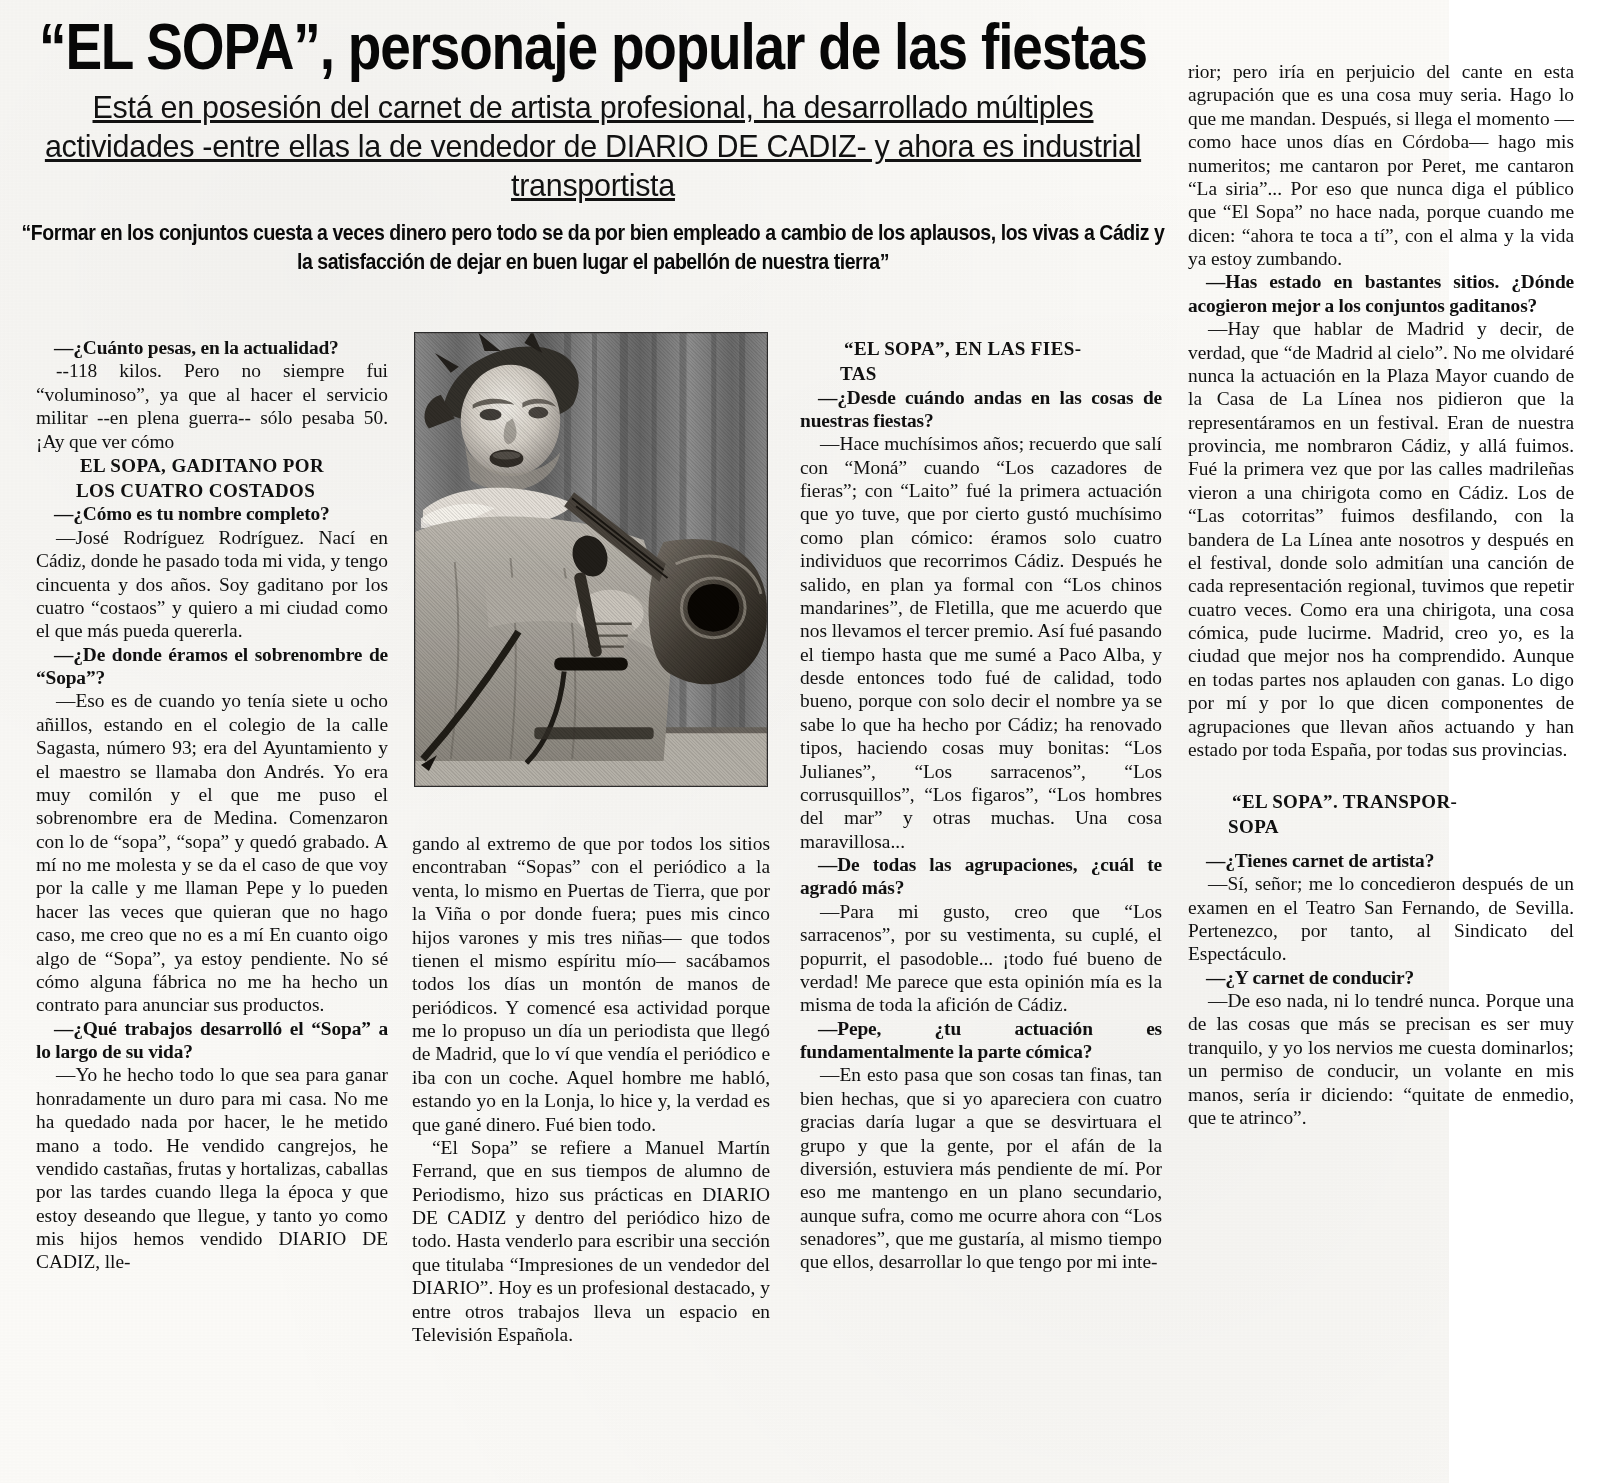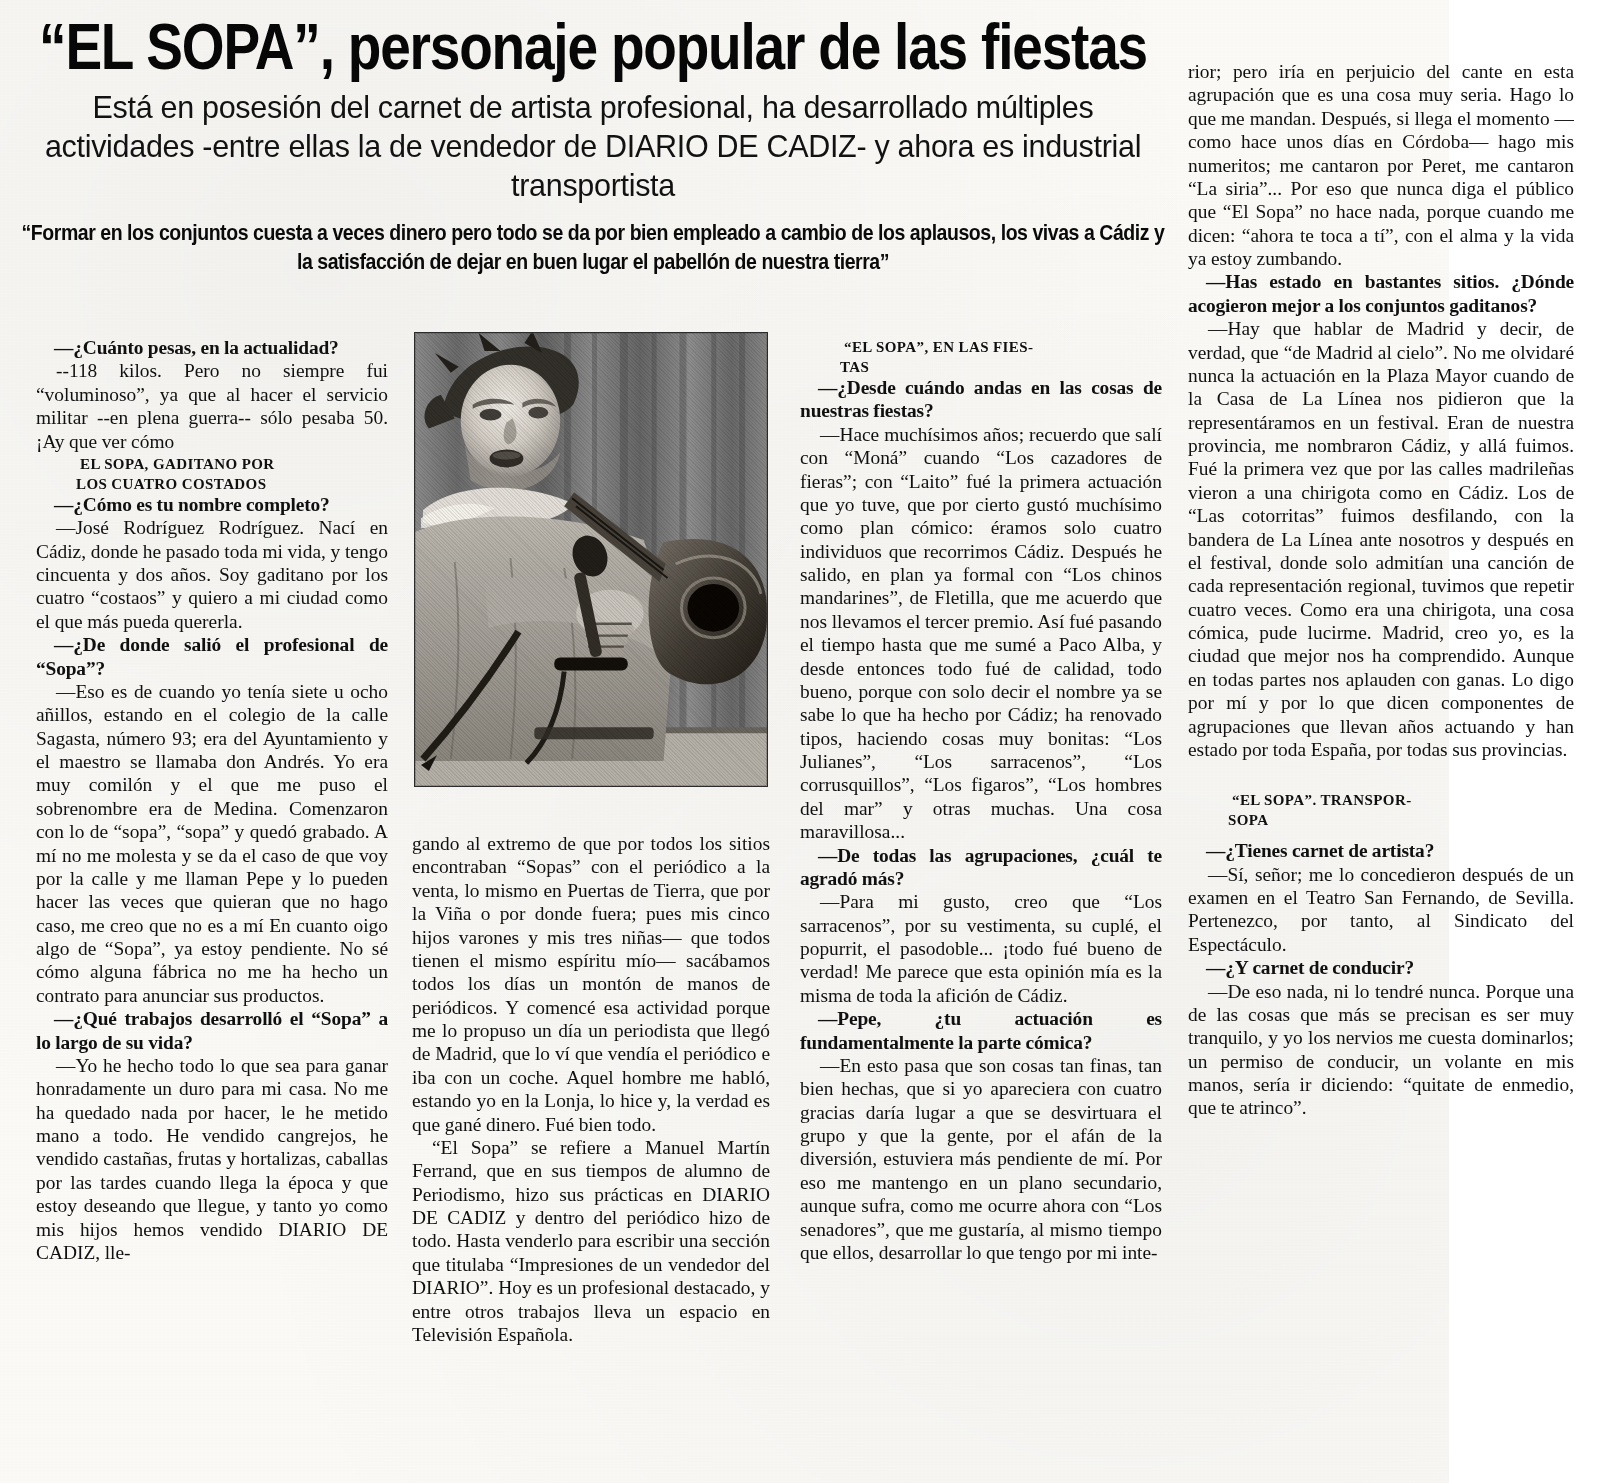--- a/index.html
+++ b/index.html
@@ -60,20 +60,21 @@
   }
   .subhead {
     font-family: "Liberation Sans", "DejaVu Sans", sans-serif;
     font-weight: 500;
     font-size: 30.5px;
     line-height: 1.28;
     text-align: center;
     margin: 18px 0 14px 0;
     letter-spacing: -0.3px;
     color: #121212;
+    text-decoration: underline;
   }
   .pullquote {
     font-family: "Liberation Sans", "DejaVu Sans", sans-serif;
     font-weight: bold;
     font-size: 19.5px;
     line-height: 1.33;
     text-align: center;
     margin: 12px 0 0 0;
     letter-spacing: -0.45px;
     transform: scaleY(1.12);
@@ -102,21 +103,21 @@
     text-indent: 20px;
     word-spacing: -0.2px;
   }
   .col p.noindent { text-indent: 0; margin-top: 34px; }
   .col p.q {
     font-weight: bold;
     text-indent: 18px;
     letter-spacing: -0.15px;
   }
   .col h3 {
-    font-size: 15px;
+    font-size: 19px;
     font-weight: bold;
     margin: 2px 0 0 0;
     text-align: left;
     text-indent: 44px;
     line-height: 1.2;
     letter-spacing: 0.4px;
   }
   .col h3.tight { text-indent: 40px; }
   .spacer-sm { height: 10px; }
   .spacer-md { height: 28px; }
@@ -276,21 +277,21 @@
     </div>
   </div>
 
   <div class="col" id="col1">
     <p class="q">—¿Cuánto pesas, en la actualidad?</p>
     <p>--118 kilos. Pero no siempre fui “voluminoso”, ya que al hacer el servicio militar --en plena guerra-- sólo pesaba 50. ¡Ay que ver cómo</p>
     <h3>EL SOPA, GADITANO POR</h3>
     <h3 class="tight">LOS CUATRO COSTADOS</h3>
     <p class="q">—¿Cómo es tu nombre completo?</p>
     <p>—José Rodríguez Rodríguez. Nací en Cádiz, donde he pasado toda mi vida, y tengo cincuenta y dos años. Soy gaditano por los cuatro “costaos” y quiero a mi ciudad como el que más pueda quererla.</p>
-    <p class="q">—¿De donde salió el profesional de “Sopa”?</p>
+    <p class="q">—¿De donde éramos el sobrenombre de “Sopa”?</p>
     <p>—Eso es de cuando yo tenía siete u ocho añillos, estando en el colegio de la calle Sagasta, número 93; era del Ayuntamiento y el maestro se llamaba don Andrés. Yo era muy comilón y el que me puso el sobrenombre era de Medina. Comenzaron con lo de “sopa”, “sopa” y quedó grabado. A mí no me molesta y se da el caso de que voy por la calle y me llaman Pepe y lo pueden hacer las veces que quieran que no hago caso, me creo que no es a mí En cuanto oigo algo de “Sopa”, ya estoy pendiente. No sé cómo alguna fábrica no me ha hecho un contrato para anunciar sus productos.</p>
     <p class="q">—¿Qué trabajos desarrolló el “Sopa” a lo largo de su vida?</p>
     <p>—Yo he hecho todo lo que sea para ganar honradamente un duro para mi casa. No me ha quedado nada por hacer, le he metido mano a todo. He vendido cangrejos, he vendido castañas, frutas y hortalizas, caballas por las tardes cuando llega la época y que estoy deseando que llegue, y tanto yo como mis hijos hemos vendido DIARIO DE CADIZ, lle-</p>
   </div>
 
   <div class="col" id="col2">
     <p class="noindent">gando al extremo de que por todos los sitios encontraban “Sopas” con el periódico a la venta, lo mismo en Puertas de Tierra, que por la Viña o por donde fuera; pues mis cinco hijos varones y mis tres niñas— que todos tienen el mismo espíritu mío— sacábamos todos los días un montón de manos de periódicos. Y comencé esa actividad porque me lo propuso un día un periodista que llegó de Madrid, que lo ví que vendía el periódico e iba con un coche. Aquel hombre me habló, estando yo en la Lonja, lo hice y, la verdad es que gané dinero. Fué bien todo.</p>
     <p>“El Sopa” se refiere a Manuel Martín Ferrand, que en sus tiempos de alumno de Periodismo, hizo sus prácticas en DIARIO DE CADIZ y dentro del periódico hizo de todo. Hasta venderlo para escribir una sección que titulaba “Impresiones de un vendedor del DIARIO”. Hoy es un profesional destacado, y entre otros trabajos lleva un espacio en Televisión Española.</p>
   </div>
 

